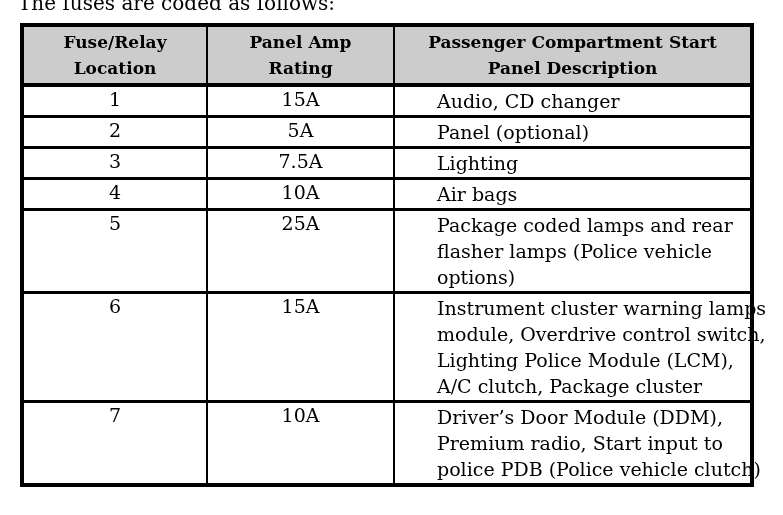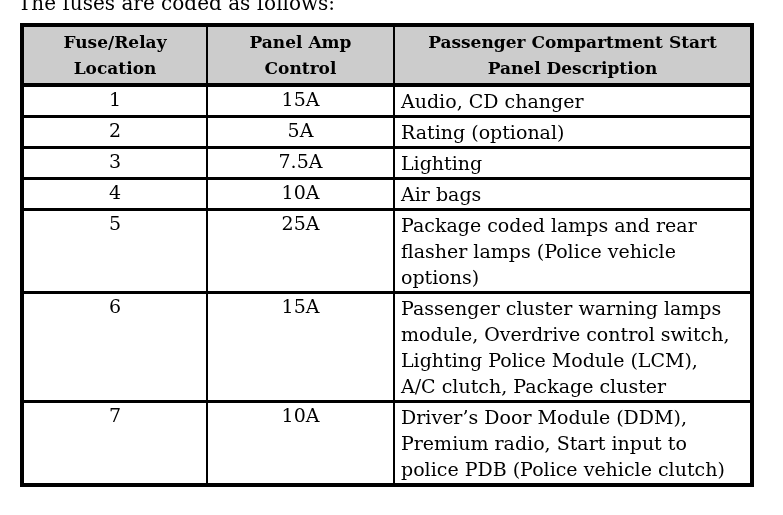--- a/index.html
+++ b/index.html
@@ -46,21 +46,21 @@
   th div { line-height: 26px; white-space: nowrap; }
   td {
     border: 2px solid #000000;
     border-top-width: 3px;
     font-size: 19px;
     vertical-align: top;
     padding: 1px 2px;
   }
   td.num { text-align: center; }
   td.desc { text-align: left; padding-left: 6px; padding-right: 2px; }
-  td div { line-height: 26px; white-space: nowrap; }
+  td div { line-height: 26px; white-space: nowrap; margin-left: 36px; }
 </style>
 </head>
 <body>
 
 <div class="page">
 
   <p class="intro">The fuses are coded as follows:</p>
 
   <table class="fuse-table">
     <colgroup>
@@ -69,41 +69,41 @@
         <col class="c3">
     </colgroup>
     <thead>
       <tr>
         <th>
             <div>Fuse/Relay</div>
             <div>Location</div>
           </th>
         <th>
             <div>Panel Amp</div>
-            <div>Control</div>
+            <div>Rating</div>
           </th>
         <th>
             <div>Passenger Compartment Start</div>
             <div>Panel Description</div>
           </th>
       </tr>
     </thead>
     <tbody>
       <tr>
         <td class="num">1</td>
         <td class="num">15A</td>
         <td class="desc">
             <div>Audio, CD changer</div>
           </td>
       </tr>
       <tr>
         <td class="num">2</td>
         <td class="num">5A</td>
         <td class="desc">
-            <div>Rating (optional)</div>
+            <div>Panel (optional)</div>
           </td>
       </tr>
       <tr>
         <td class="num">3</td>
         <td class="num">7.5A</td>
         <td class="desc">
             <div>Lighting</div>
           </td>
       </tr>
       <tr>
@@ -119,21 +119,21 @@
         <td class="desc">
             <div>Package coded lamps and rear</div>
             <div>flasher lamps (Police vehicle</div>
             <div>options)</div>
           </td>
       </tr>
       <tr>
         <td class="num">6</td>
         <td class="num">15A</td>
         <td class="desc">
-            <div>Passenger cluster warning lamps</div>
+            <div>Instrument cluster warning lamps</div>
             <div>module, Overdrive control switch,</div>
             <div>Lighting Police Module (LCM),</div>
             <div>A/C clutch, Package cluster</div>
           </td>
       </tr>
       <tr>
         <td class="num">7</td>
         <td class="num">10A</td>
         <td class="desc">
             <div>Driver’s Door Module (DDM),</div>

